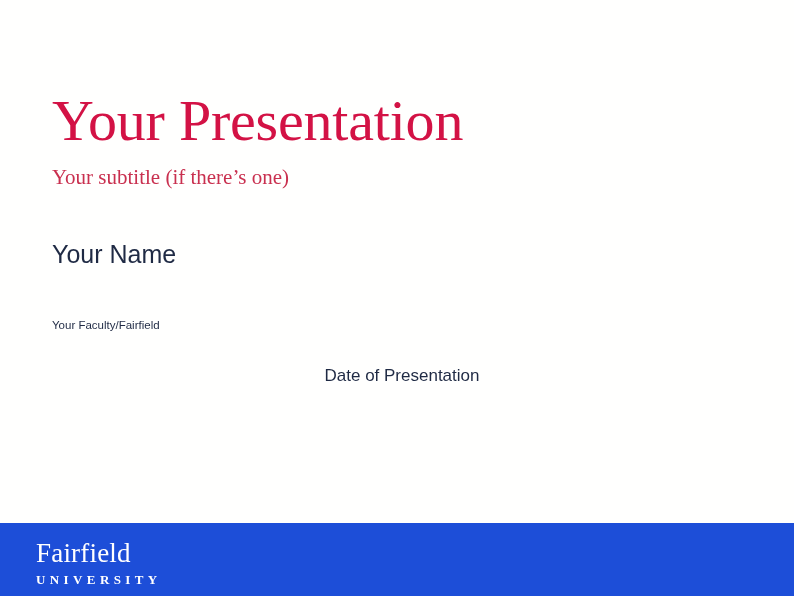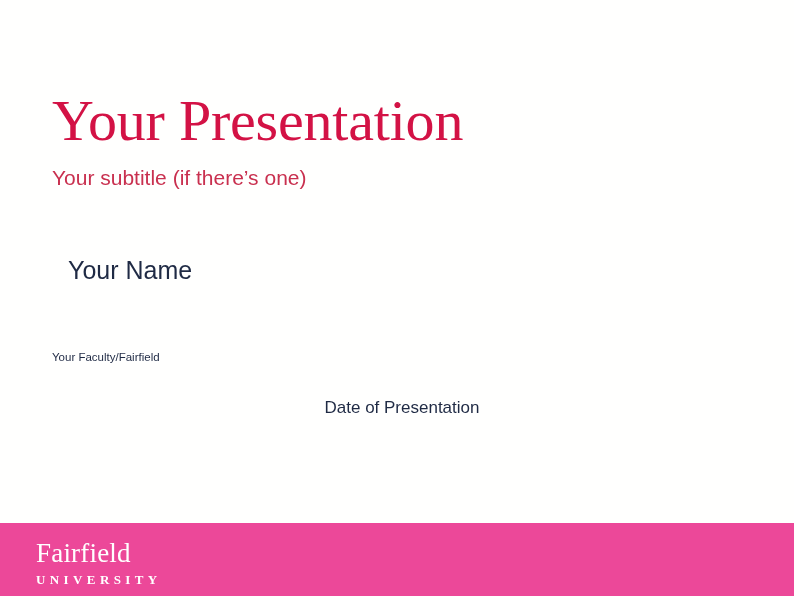--- a/index.html
+++ b/index.html
@@ -30,21 +30,21 @@
     font-size: 58px;
     line-height: 1.0;
     color: #D31245;
     letter-spacing: -0.2px;
     white-space: nowrap;
     margin: 0;
     font-weight: 400;
   }
 
   .slide-subtitle {
-    font-family: Liberation Sans, sans-serif;
+    font-family: Liberation Serif, serif;
     font-size: 21px;
     line-height: 1.1;
     color: #C9304F;
     margin: 0;
     padding-top: 16px;
     font-weight: 400;
     white-space: nowrap;
   }
 
   
@@ -54,21 +54,21 @@
     top: 241px;
     width: 700px;
   }
 
   .presenter-name {
     font-family: "Liberation Sans", sans-serif;
     font-size: 25px;
     line-height: 1.1;
     color: #1F2A44;
     font-weight: 400;
-    margin: 16px;
+    margin: 0;
     white-space: nowrap;
   }
 
   .presenter-affiliation {
     font-family: "Liberation Sans", sans-serif;
     font-size: 11.5px;
     line-height: 1.2;
     color: #1F2A44;
     font-weight: 400;
     margin: 0;
@@ -88,21 +88,21 @@
     text-align: center;
   }
 
   
   .footer-bar {
     position: absolute;
     left: 0;
     top: 523px;
     width: 794px;
     height: 73px;
-    background: #ec4899;
+    background: #1d4ed8;
     overflow: hidden;
   }
 
   .brand-logo {
     position: absolute;
     left: 36px;
     top: 17px;
     line-height: 1;
     user-select: none;
   }

